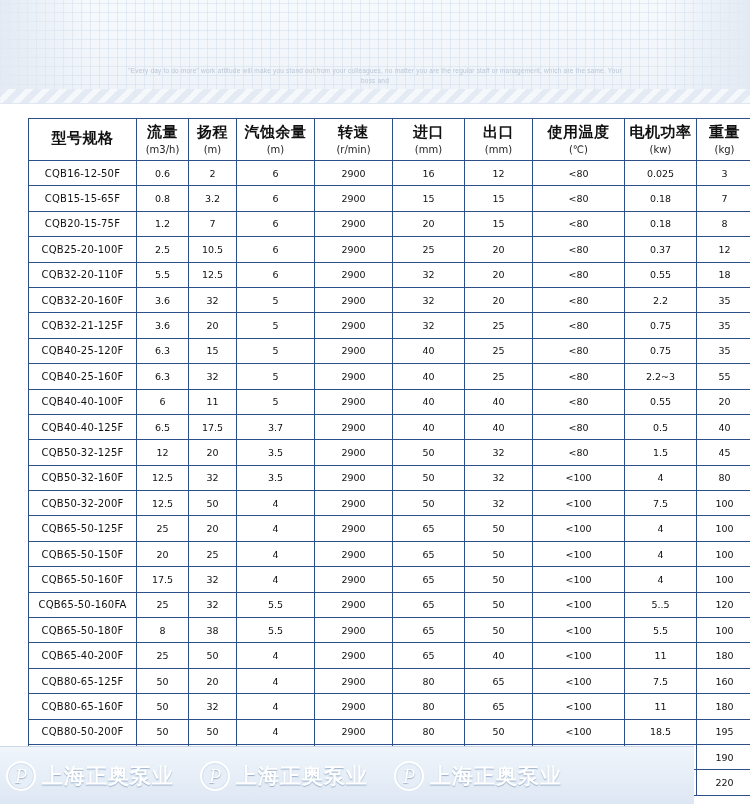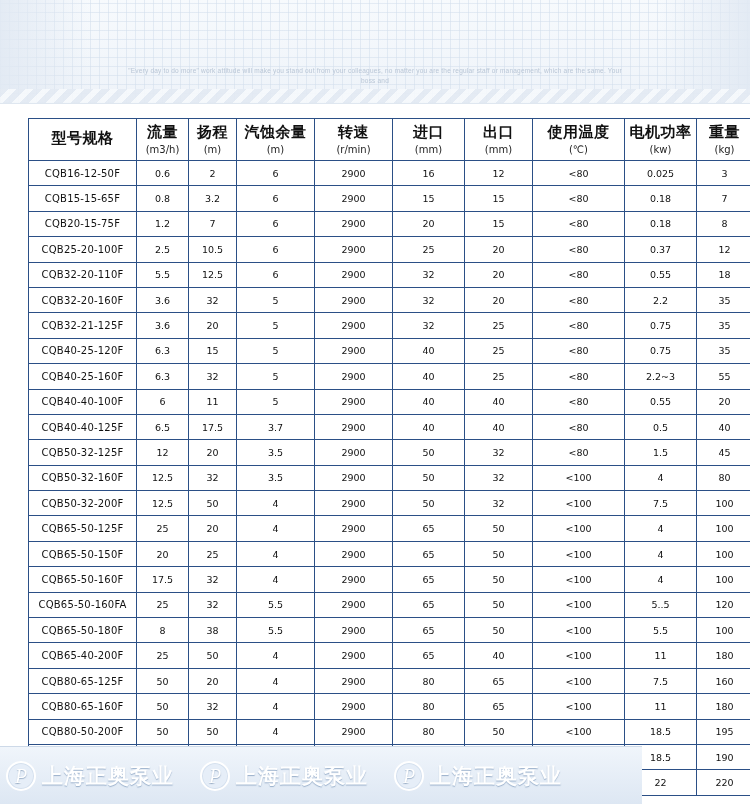--- a/index.html
+++ b/index.html
@@ -116,21 +116,21 @@
   col.c5 { width: 72px; }
   col.c6 { width: 68px; }
   col.c7 { width: 92px; }
   col.c8 { width: 72px; }
   col.c9 { width: 56px; }
 
   
   .footer {
     position: absolute;
     left: 0; bottom: 0;
-    width: 642px;
+    width: 694px;
     height: 58px;
     background: linear-gradient(#f0f5fb, #dde7f3);
     border-top: 1px solid #cdd9e8;
     overflow: hidden;
   }
   .footer-inner {
     position: absolute;
     top: 0; left: 0; right: 0; bottom: 0;
     display: flex;
     align-items: center;

